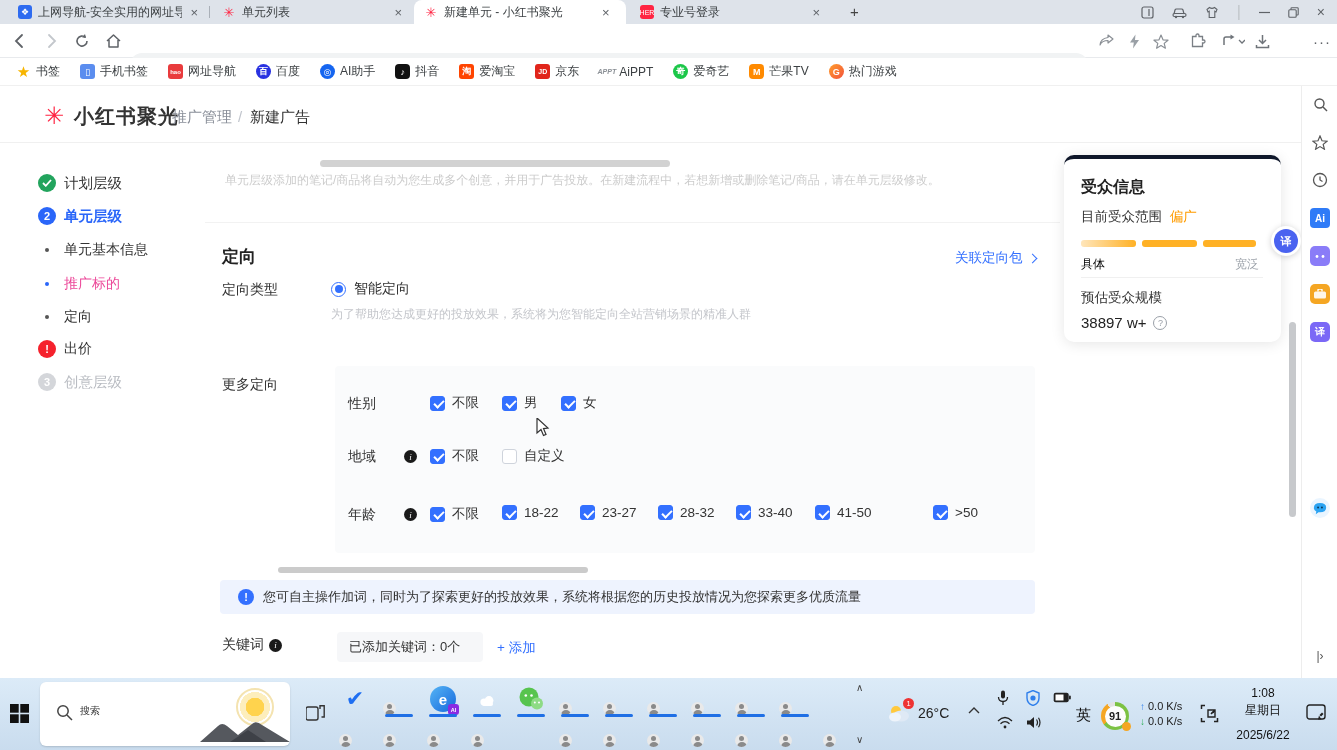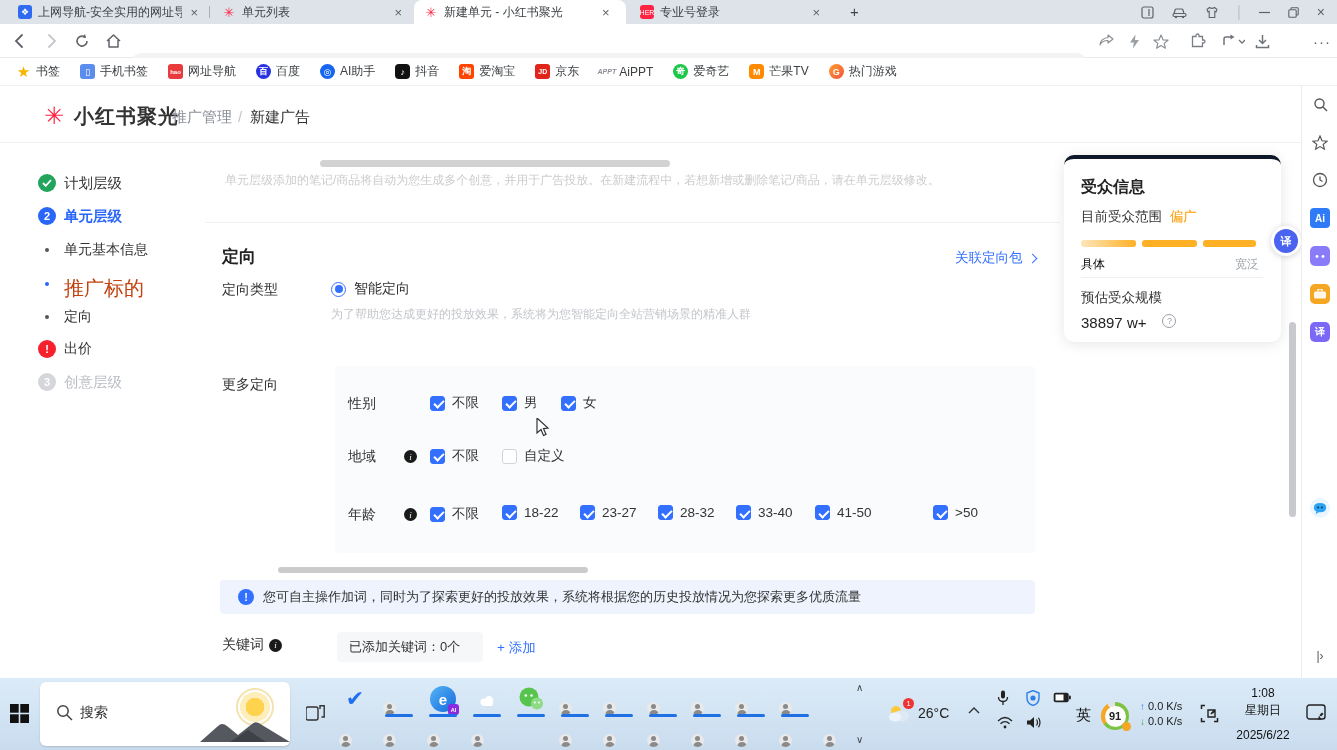--- a/index.html
+++ b/index.html
@@ -297,21 +297,21 @@
     <div class="step" style="top:206px;">
       <span class="ic" style="background:#2a66f9;">2</span>
       <span class="lb" style="color:#2a66f9; font-weight:bold;">单元层级</span>
     </div>
     <div class="step" style="top:240px;">
       <span class="bullet"></span>
       <span class="lb" style="font-size:14px; color:#333;">单元基本信息</span>
     </div>
     <div class="step" style="top:274px;">
       <span class="bullet" style="background:#2a66f9;"></span>
-      <span class="lb" style="font-size:20px; color:#c2410c;">推广标的</span>
+      <span class="lb" style="font-size:14px; color:#ec4899;">推广标的</span>
     </div>
     <div class="step" style="top:307px;">
       <span class="bullet"></span>
       <span class="lb" style="font-size:14px; color:#333;">定向</span>
     </div>
     <div class="step" style="top:339px;">
       <span class="ic" style="background:#f5222d;">!</span>
       <span class="lb" style="font-size:14px; color:#333;">出价</span>
     </div>
     <div class="step" style="top:372px;">
@@ -426,21 +426,21 @@
       <span>目前受众范围</span>
       <span style="color:#ff9c00; margin-left:4px;">偏广</span>
     </div>
     <span class="seg" style="left:17px; width:55px; background:linear-gradient(90deg,#ffe6bb,#ffb125);"></span>
     <span class="seg" style="left:78px; width:55px;"></span>
     <span class="seg" style="left:139px; width:53px;"></span>
     <span class="abs" style="left:17px; top:97px; font-size:12px; color:#000000;">具体</span>
     <span class="abs" style="right:22px; top:97px; font-size:12px; color:#9aa0a8;">宽泛</span>
     <div class="abs" style="left:17px; top:118px; width:182px; height:1px; background:#f0f0f0;"></div>
     <div class="abs" style="left:17px; top:130px; font-size:13.5px; color:#333;">预估受众规模</div>
-    <div class="abs" style="left:17px; top:155px; font-size:15px; color:#222; display:flex; align-items:flex-start; gap:16px;">
+    <div class="abs" style="left:17px; top:155px; font-size:15px; color:#222; display:flex; align-items:center; gap:7px;">
       <span>38897 w+</span>
       <span style="width:14px; height:14px; border-radius:50%; border:1px solid #9aa0a8; color:#9aa0a8; font-size:9px; display:inline-flex; align-items:center; justify-content:center;">?</span>
     </div>
   </div>
 
   <div class="abs" style="left:1271px; top:226px; width:30px; height:30px; border-radius:50%; background:#fff; box-shadow:0 1px 6px rgba(0,0,0,.18); display:flex; align-items:center; justify-content:center;">
     <span class="tile" style="width:24px; height:24px; border-radius:50%; background:#4a63f0; font-size:11px;">译</span>
   </div>
 
   <div class="abs" style="left:1289px; top:322px; width:7px; height:195px; border-radius:4px; background:#c7c9cc;"></div>
@@ -506,21 +506,21 @@
           <rect x="0" y="10.3" width="8.7" height="8.7" fill="#111"></rect>
           <rect x="10.3" y="10.3" width="8.7" height="8.7" fill="#111"></rect>
         </svg>
     </span>
 
     <div id="tb-search">
       <svg class="abs" style="left:16px; top:22px;" width="17" height="17" viewBox="0 0 17 17">
           <circle cx="7" cy="7" r="5.2" fill="none" stroke="#444" stroke-width="1.5"></circle>
           <line x1="11" y1="11" x2="16" y2="16" stroke="#444" stroke-width="1.5"></line>
         </svg>
-      <span class="abs" style="left:40px; top:22px; font-size:14px; color:#333;">搜索</span>
+      <span class="abs" style="left:40px; top:22px; font-size:10px; color:#333;">搜索</span>
       <div class="abs" style="left:160px; top:0; width:90px; height:64px;">
         <span class="abs" style="left:38px; top:8px; width:34px; height:34px; border-radius:50%; background:radial-gradient(circle,#ffd34d 0 38%, #fdeebc 39% 62%, rgba(253,238,188,0) 63%);"></span>
         <span class="abs" style="left:36px; top:6px; width:38px; height:38px; border-radius:50%; border:2px solid #f4e3b0;"></span>
         <svg class="abs" style="left:0; bottom:4px;" width="90" height="26" viewBox="0 0 90 26">
             <path d="M0 26 L18 10 Q22 6 27 10 L38 19 L52 8 Q56 4 62 9 L90 26 Z" fill="#55585e"></path>
             <path d="M30 26 L48 14 L66 26 Z" fill="#3e4147"></path>
           </svg>
       </div>
     </div>
 

